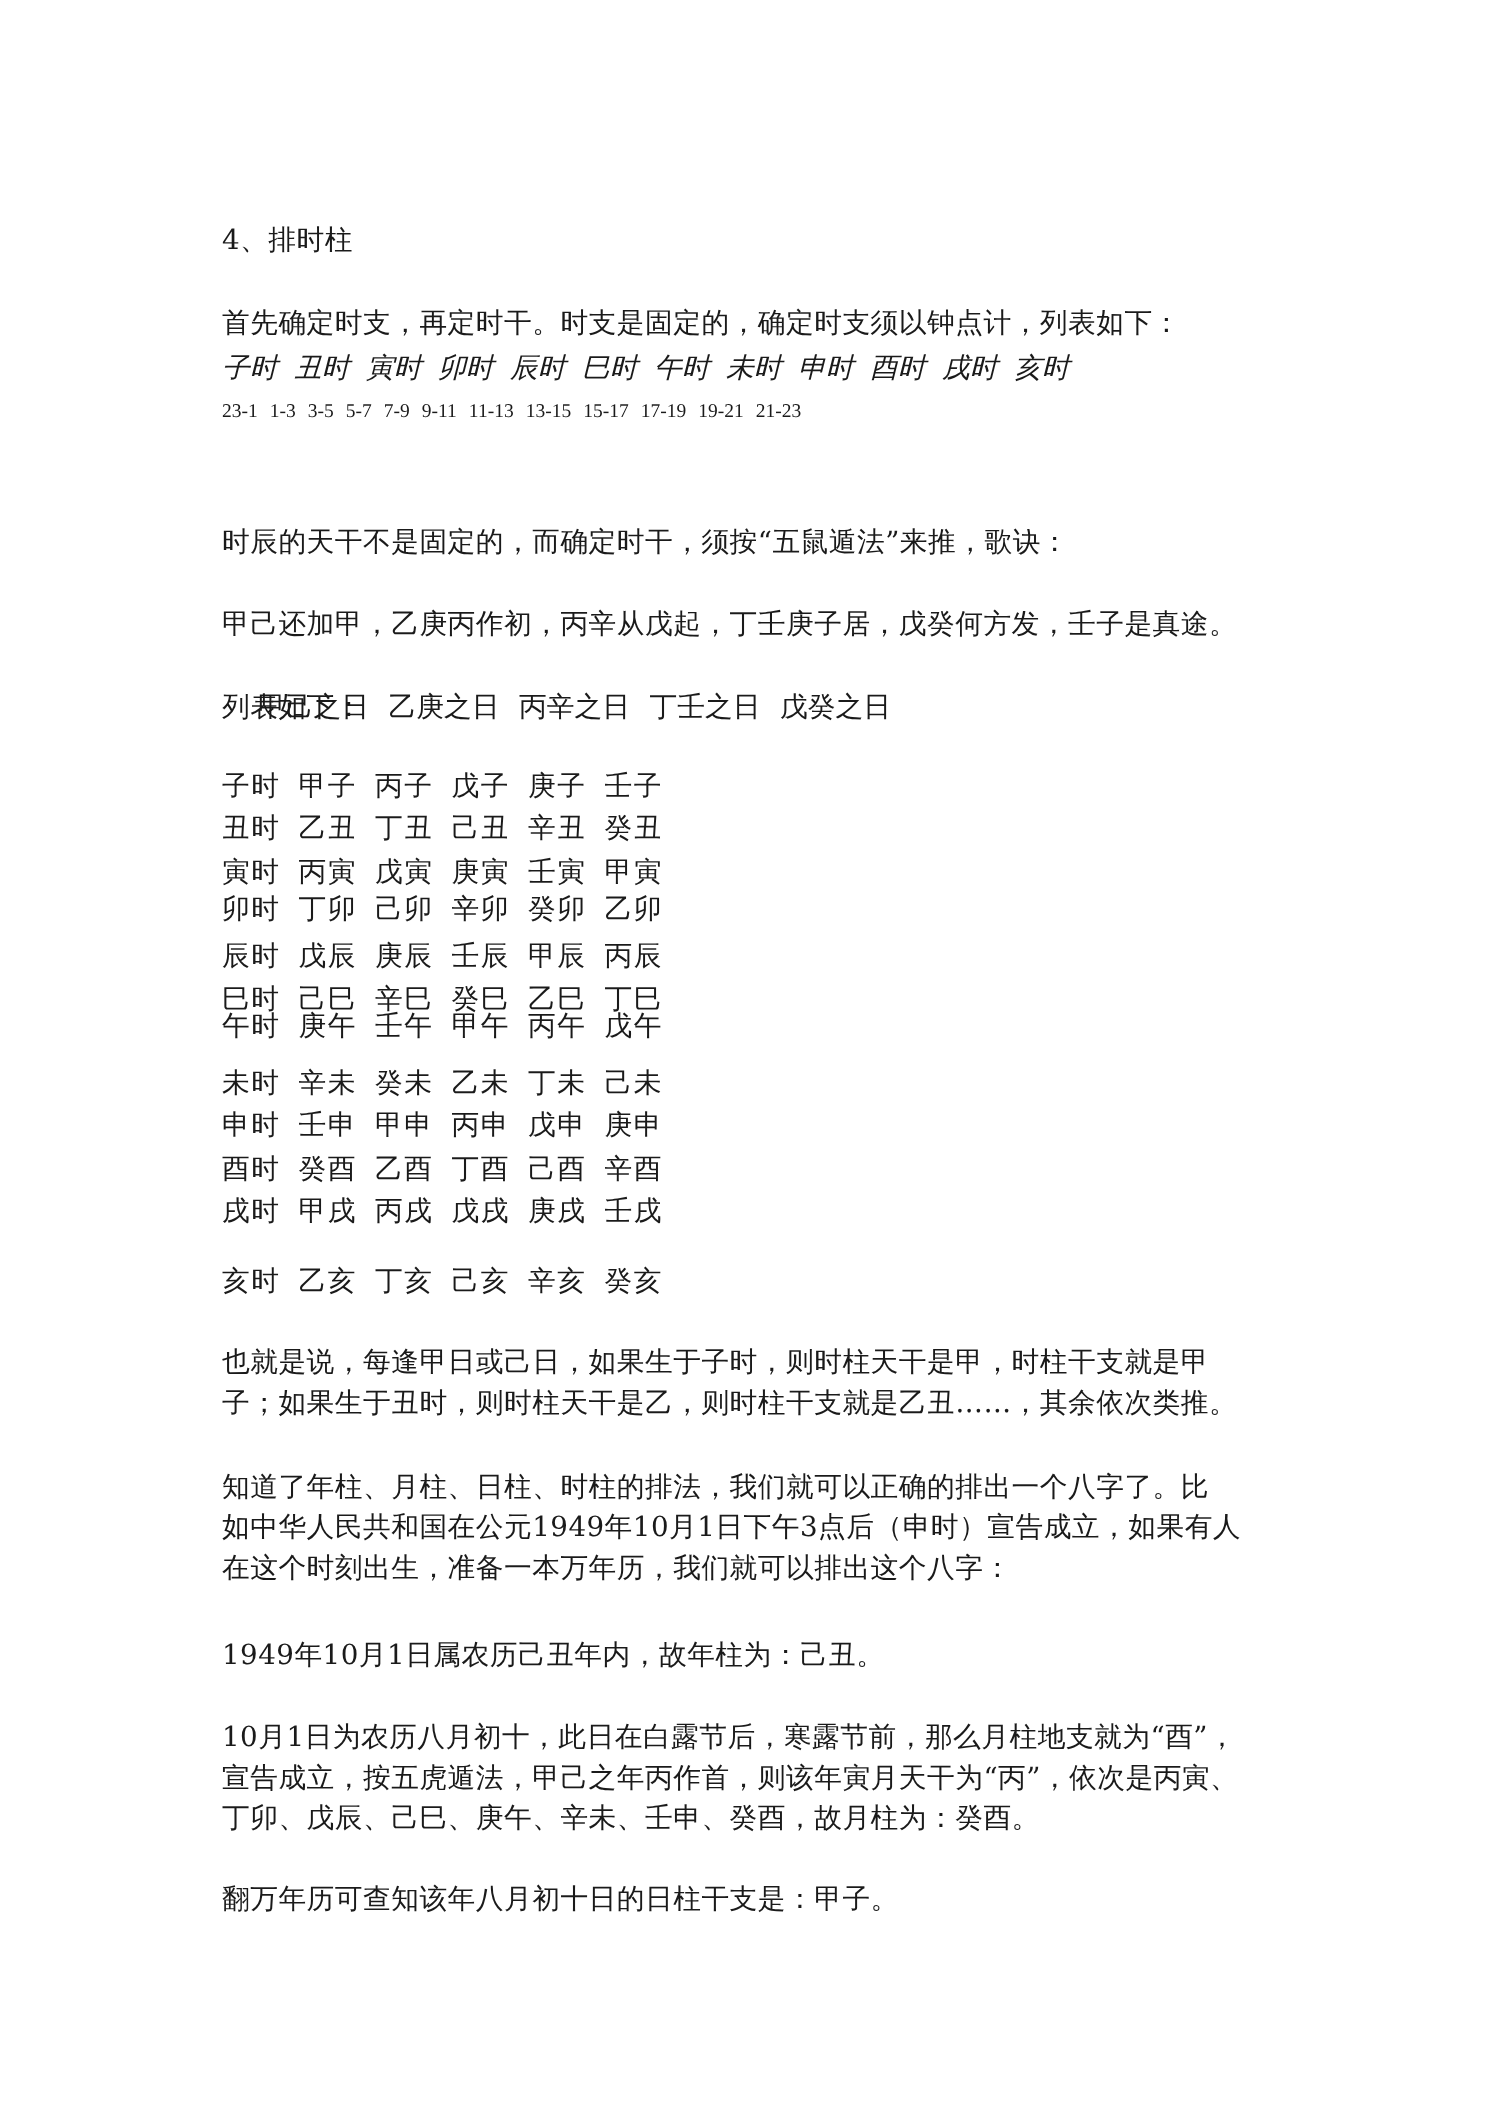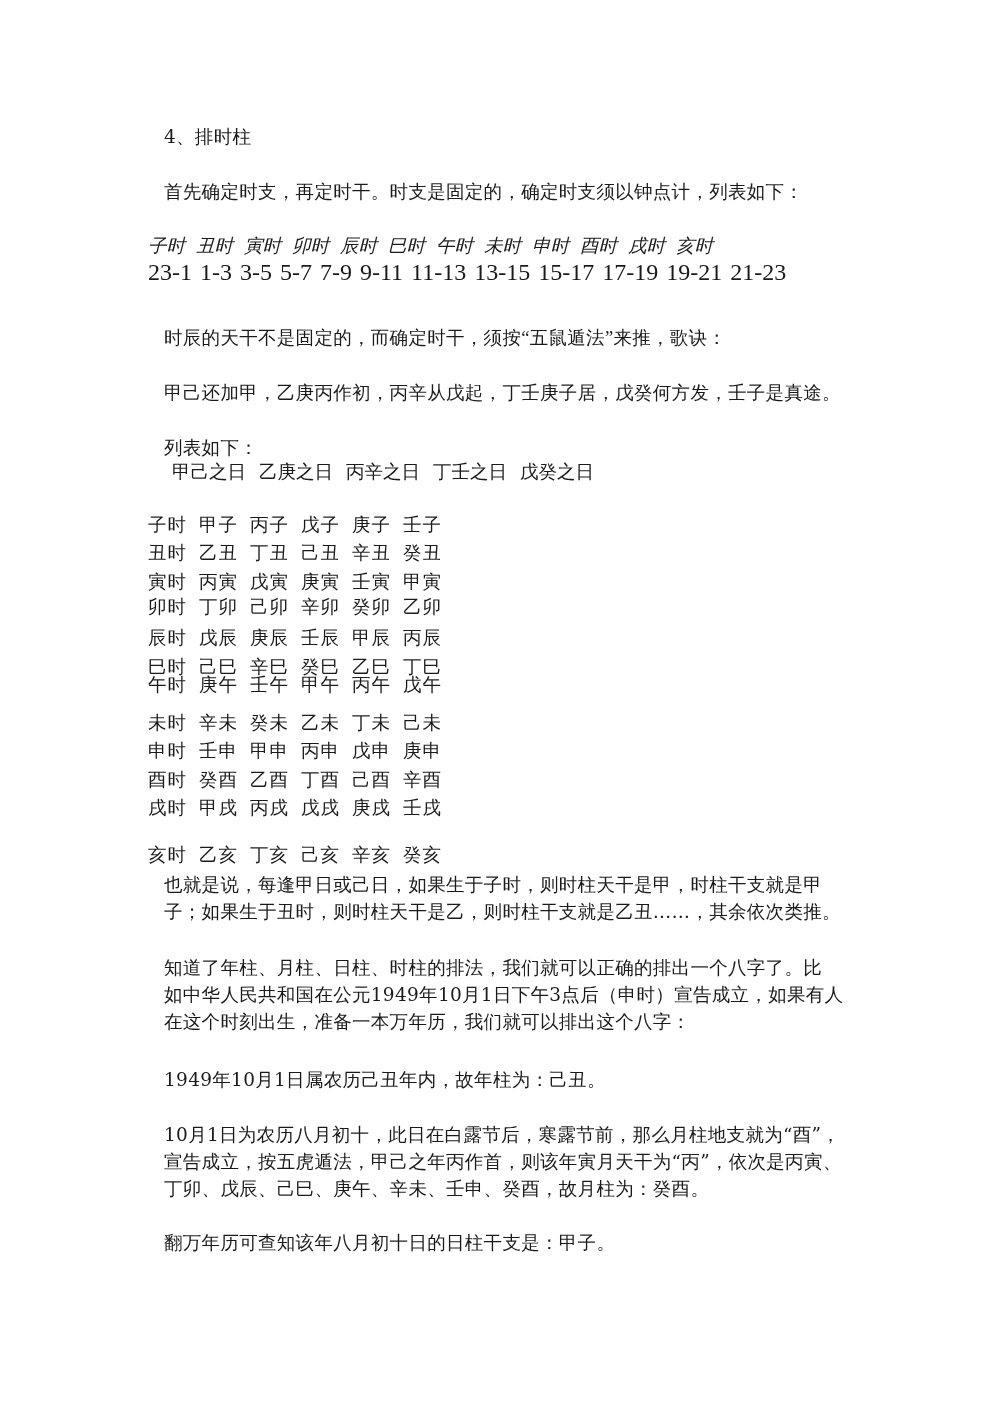--- a/index.html
+++ b/index.html
@@ -16,25 +16,26 @@
       font-family: "DejaVu Serif", "Liberation Serif", serif;
     }
     .page {
       position: absolute;
       left: 148px;
       top: 0;
       width: 700px;
     }
     .line {
       position: absolute;
-      left: 16px;
+      left: 0;
       white-space: nowrap;
       font-size: 18.5px;
       line-height: 26px;
       letter-spacing: 0.3px;
+      margin-top: 24px;
     }
     .num {
       font-family: "Liberation Serif", "DejaVu Serif", serif;
     }
     .row {
       position: absolute;
       left: 0;
       height: 27px;
       font-size: 18.5px;
       line-height: 27px;
@@ -50,41 +51,41 @@
       margin-right: 13px;
     }
     .hour-cell {
       display: inline-block;
       margin-right: 11px;
     }
     .range-cell {
       display: inline-block;
       margin-right: 8px;
       font-family: "Liberation Serif", "DejaVu Serif", serif;
-      font-size: 24px;
+      font-size: 13px;
     }
   </style>
 </head>
 <body>
 
 <div class="page">
 
   <div class="line" style="top:124px;">4、排时柱</div>
 
   <div class="line" style="top:179px;text-align:center;">首先确定时支，再定时干。时支是固定的，确定时支须以钟点计，列表如下：</div>
 
   <div class="row" style="top:232px;font-style:italic;">
     <span class="hour-cell">子时</span><span class="hour-cell">丑时</span><span class="hour-cell">寅时</span><span class="hour-cell">卯时</span><span class="hour-cell">辰时</span><span class="hour-cell">巳时</span><span class="hour-cell">午时</span><span class="hour-cell">未时</span><span class="hour-cell">申时</span><span class="hour-cell">酉时</span><span class="hour-cell">戌时</span><span class="hour-cell">亥时</span>
   </div>
 
   <div class="row" style="top:259px;">
     <span class="range-cell">23-1</span><span class="range-cell">1-3</span><span class="range-cell">3-5</span><span class="range-cell">5-7</span><span class="range-cell">7-9</span><span class="range-cell">9-11</span><span class="range-cell">11-13</span><span class="range-cell">13-15</span><span class="range-cell">15-17</span><span class="range-cell">17-19</span><span class="range-cell">19-21</span><span class="range-cell">21-23</span>
   </div>
 
-  <div class="line" style="top:325px;font-family:Liberation Serif, serif;">时辰的天干不是固定的，而确定时干，须按“五鼠遁法”来推，歌诀：</div>
+  <div class="line" style="top:325px;">时辰的天干不是固定的，而确定时干，须按“五鼠遁法”来推，歌诀：</div>
 
   <div class="line" style="top:380px;">甲己还加甲，乙庚丙作初，丙辛从戊起，丁壬庚子居，戊癸何方发，壬子是真途。</div>
 
   <div class="line" style="top:435px;">列表如下：</div>
 
   <div class="row" style="top:458px;margin-left:24px;">
     <span class="hdr-cell">甲己之日</span><span class="hdr-cell">乙庚之日</span><span class="hdr-cell">丙辛之日</span><span class="hdr-cell">丁壬之日</span><span class="hdr-cell">戊癸之日</span>
   </div>
 
   <div id="table-body">

